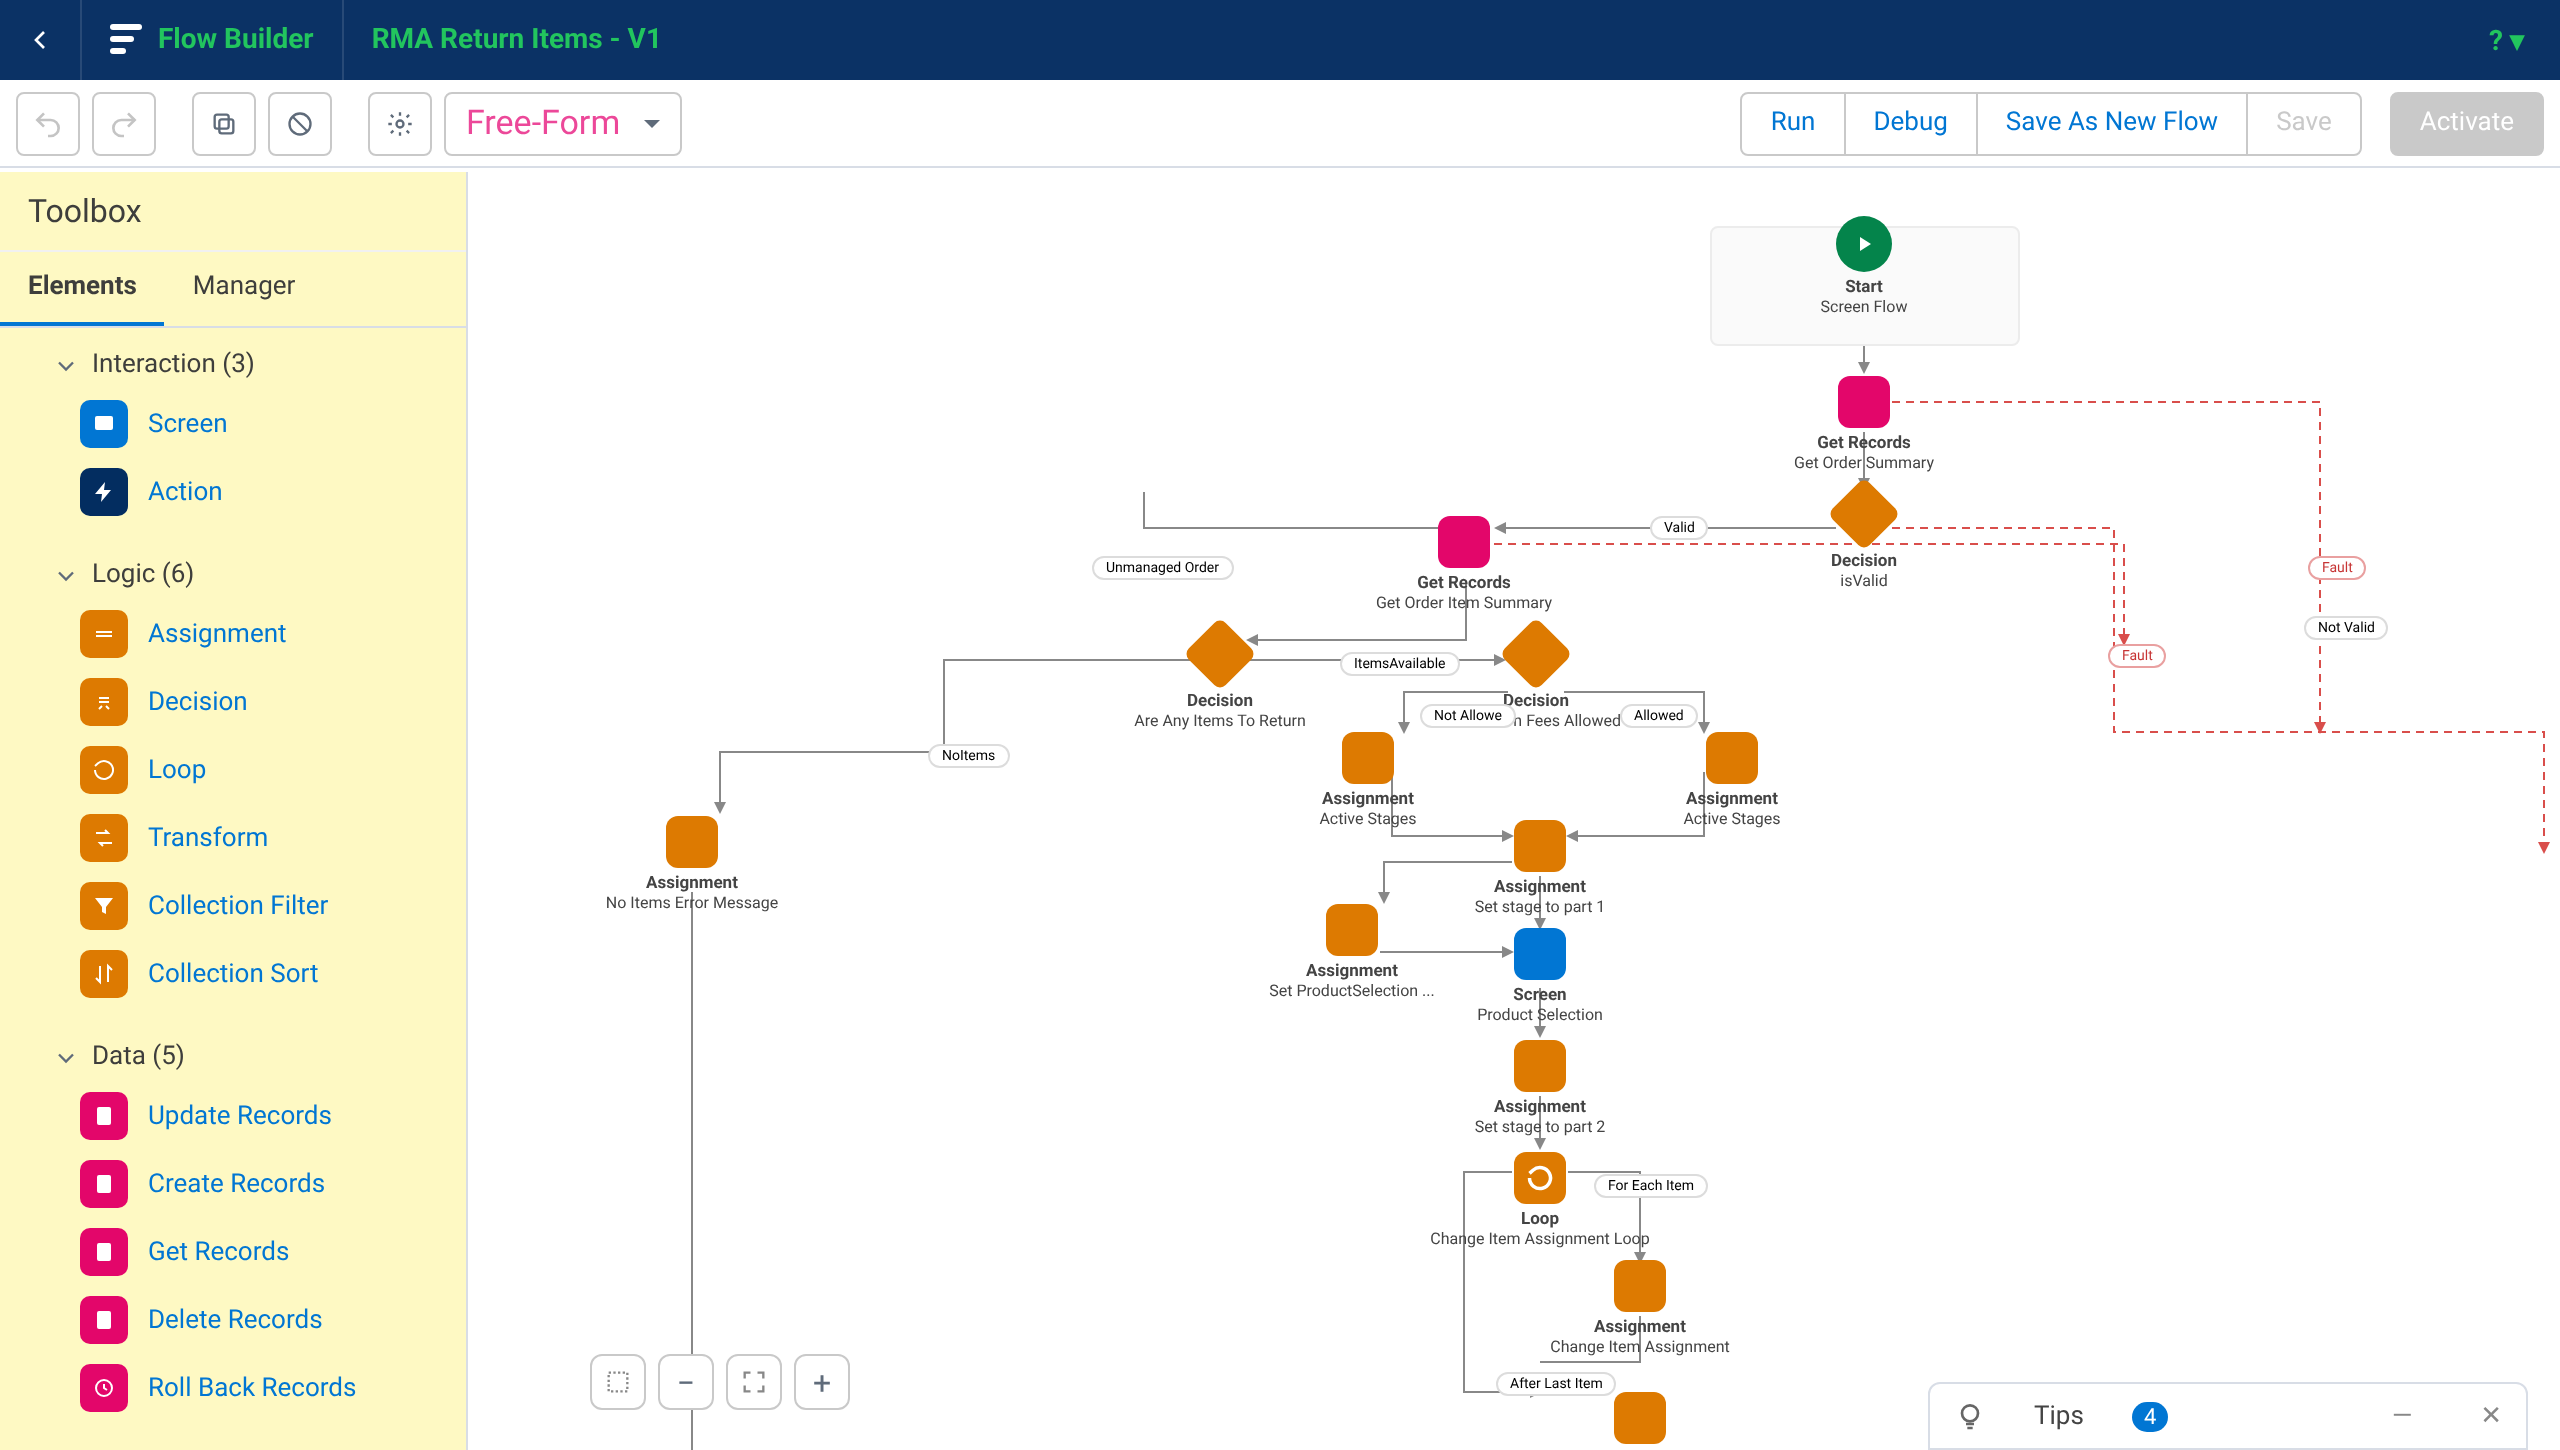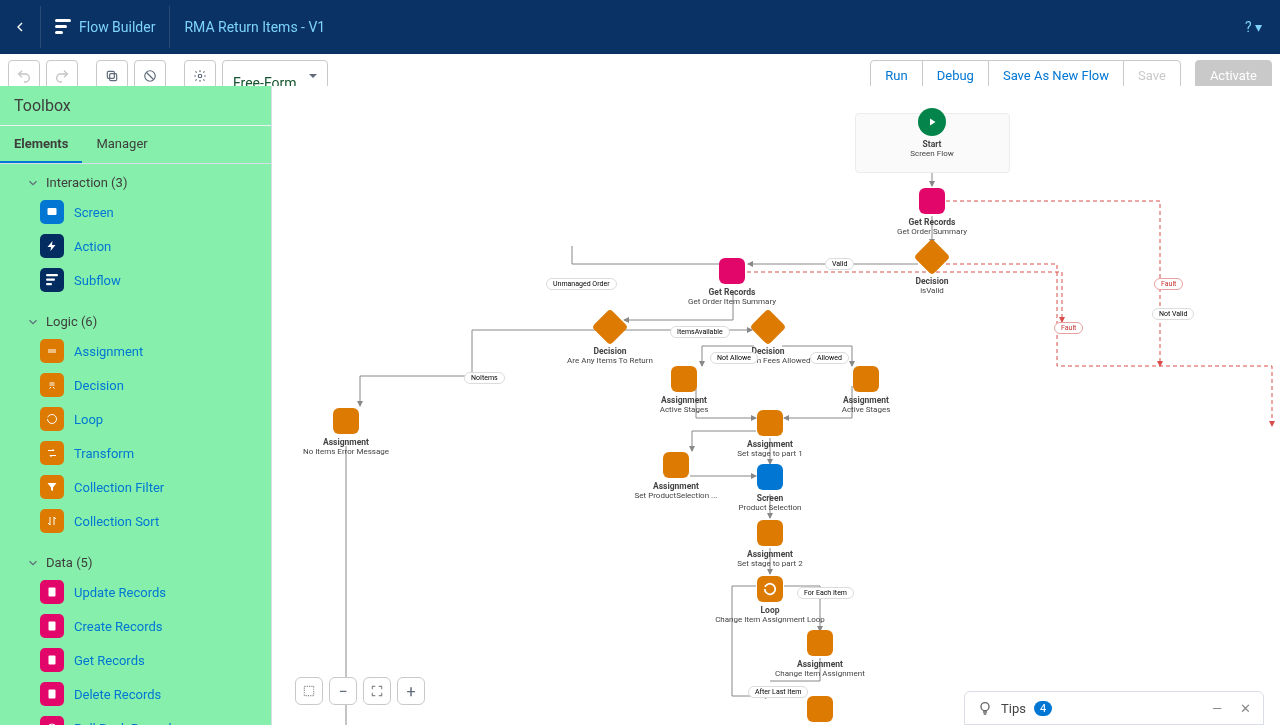--- a/index.html
+++ b/index.html
@@ -1,42 +1,42 @@
 <!DOCTYPE html>
 <html><head>
 <meta charset="utf-8">
 <style>
 * { margin:0; padding:0; box-sizing:border-box; font-family:-apple-system,BlinkMacSystemFont,"Segoe UI",Roboto,sans-serif; }
 body { width:1280px; height:725px; overflow:hidden; background:#fff; position:relative; }
 
 
-.topnav { height:54px; background:#0b3265; color:#7dd3fc; display:flex; align-items:center; font-size:14px; }
+.topnav { height:40px; background:#0b3265; color:#22c55e; display:flex; align-items:center; font-size:14px;font-weight:bold; }
 .topnav .back { width:40px; height:42px; display:flex; align-items:center; justify-content:center; cursor:pointer; }
 .topnav .brand { display:flex; align-items:center; gap:8px; padding:0 14px; border-left:1px solid rgba(255,255,255,.12); border-right:1px solid rgba(255,255,255,.12); height:42px; }
 .topnav .title { padding:0 14px; }
 .topnav .spacer { flex:1; }
 .topnav .help { padding:0 18px; }
 
 
 .toolbar { height:44px; border-bottom:1px solid #d8dde6; display:flex; align-items:center; padding:6px 8px; gap:6px; }
 .tbtn { height:32px; min-width:32px; border:1px solid #c9c9c9; border-radius:4px; background:#fff; display:flex; align-items:center; justify-content:center; color:#5f6b7a; cursor:pointer; padding:0 6px; }
 .tbtn.disabled { color:#c4c4c4; cursor:default; }
-.layout-select { height:32px; border:1px solid #c9c9c9; border-radius:4px; padding:0 30px 0 10px; display:flex; align-items:flex-end; position:relative; cursor:pointer; color:#14532d; font-size:14px; }
+.layout-select { height:32px; border:1px solid #c9c9c9; border-radius:4px; padding:0 30px 0 10px; display:flex; align-items:center; position:relative; cursor:pointer; color:#ec4899; font-size:17px; }
 .layout-select:after { content:""; position:absolute; right:10px; top:13px; border:4px solid transparent; border-top-color:#5f6b7a; }
 .toolbar .spacer { flex:1; }
 .actbtn { height:32px; padding:0 14px; border:1px solid #c9c9c9; border-radius:4px; background:#fff; color:#0176d3; font-size:13px; display:flex; align-items:center; cursor:pointer; }
 .actgroup { display:flex; }
 .actgroup .actbtn { border-radius:0; margin-left:-1px; }
 .actgroup .actbtn:first-child { border-radius:4px 0 0 4px; margin-left:0; }
 .actgroup .actbtn:last-child { border-radius:0 4px 4px 0; }
 .actbtn.save-disabled { color:#c9c9c9; cursor:default; }
 .actbtn.activate { background:#c9c9c9; color:#fff; border-color:#c9c9c9; cursor:default; margin-left:8px; }
 
 
-.sidebar { position:absolute; top:86px; left:0; width:272px; bottom:0; border-right:1px solid #d8dde6; background:#86efac; display:flex; flex-direction:column; }
+.sidebar { position:absolute; top:86px; left:0; width:234px; bottom:0; border-right:1px solid #d8dde6; background:#fef9c3; display:flex; flex-direction:column; }
 .sidebar h2 { font-size:16px; font-weight:400; padding:10px 14px; color:#3e3e3c; border-bottom:1px solid #f1f1f1; }
 .tabs { display:flex; font-size:13px; }
 .tab { padding:10px 14px; color:#3e3e3c; cursor:pointer; }
 .tab.active { font-weight:700; border-bottom:2px solid #0176d3; }
 .sbsection { padding:6px 16px; }
 .sbsection-head { display:flex; align-items:center; gap:6px; font-size:13px; padding:5px 10px; cursor:pointer; color:#3e3e3c; }
 .sbitem { display:flex; align-items:center; gap:10px; padding:5px 10px 5px 24px; font-size:13px; color:#0176d3; cursor:pointer; }
 .el-icon { width:24px; height:24px; border-radius:5px; display:flex; align-items:center; justify-content:center; color:#fff; flex:none; }
 .ic-blue { background:#0176d3; }
 .ic-navy { background:#032d60; }
@@ -59,21 +59,21 @@
 .start-circle { width:28px; height:28px; border-radius:50%; background:#04844b; display:flex; align-items:center; justify-content:center; }
 .startbg { position:absolute; width:155px; height:60px; background:#fafafa; border:1px solid #ececec; border-radius:4px; }
 .pill { position:absolute; font-size:7px; padding:1px 6px; border-radius:8px; border:1px solid #dcdcdc; background:#fff; white-space:nowrap; }
 .pill.warn { color:#c73535; border-color:#e9a0a0; }
 
 
 .zoomctl { position:absolute; left:295px; bottom:20px; display:flex; gap:6px; }
 .zbtn { width:28px; height:28px; border:1px solid #c9c9c9; border-radius:6px; background:#fff; display:flex; align-items:center; justify-content:center; color:#5f6b7a; cursor:pointer; }
 
 
-.tips { position:absolute; right:16px; bottom:0; width:300px; height:34px; border:1px solid #d8dde6; border-radius:6px 6px 0 0; background:#fff; display:flex; align-items:center; padding:0 12px; gap:8px; font-size:13px; color:#444; }
+.tips { position:absolute; right:16px; bottom:0; width:300px; height:34px; border:1px solid #d8dde6; border-radius:6px 6px 0 0; background:#fff; display:flex; align-items:center; padding:0 12px; gap:24px; font-size:13px; color:#444; }
 .badge { background:#0176d3; color:#fff; border-radius:10px; font-size:11px; padding:1px 6px; }
 .tips .spacer { flex:1; }
 
 .arrow-svg { fill:none; stroke:#888; stroke-width:1; }
 .arrow-svg.dashed { stroke:#d94e4b; stroke-dasharray:4 3; }
 </style>
 </head>
 <body>
 
 <div class="topnav">
@@ -164,30 +164,20 @@
         </div>
         <span>Screen</span>
       </div>
     <div class="sbitem">
         <div class="el-icon ic-navy">
           <svg width="12" height="12" viewBox="0 0 24 24" fill="#fff">
             <path d="M13 2L3 14h7l-1 8 10-12h-7l1-8z"></path>
           </svg>
         </div>
         <span>Action</span>
-      </div>
-    <div class="sbitem">
-        <div class="el-icon ic-navy">
-          <svg width="12" height="12" viewBox="0 0 16 16">
-            <rect width="16" height="3" rx="1.5" fill="#fff"></rect>
-            <rect y="6" width="12" height="3" rx="1.5" fill="#fff"></rect>
-            <rect y="12" width="8" height="3" rx="1.5" fill="#fff"></rect>
-          </svg>
-        </div>
-        <span>Subflow</span>
       </div>
   </div>
 
   <div class="sbsection">
     <div class="sbsection-head">
       <svg width="14" height="14" viewBox="0 0 24 24" fill="none" stroke="#5f6b7a" stroke-width="2">
           <path d="M6 9l6 6 6-6"></path>
         </svg>
       <span>Logic (6)</span>
     </div>

